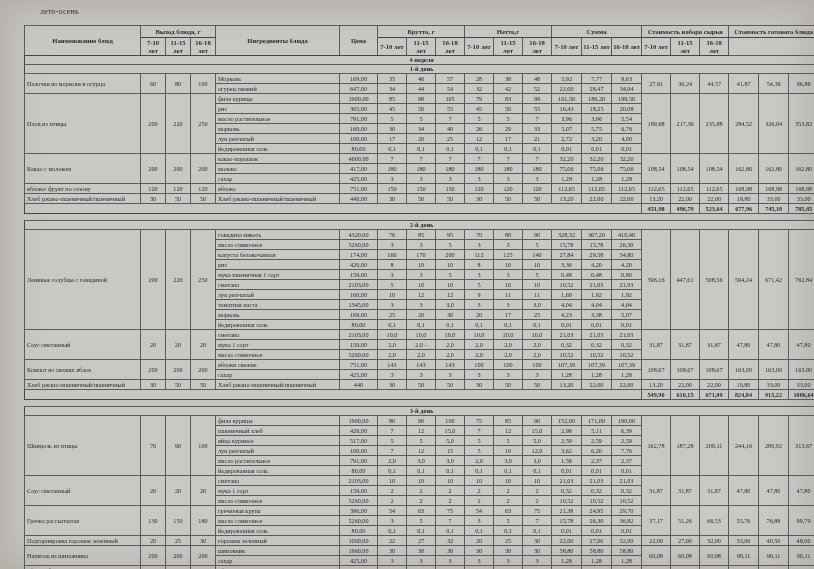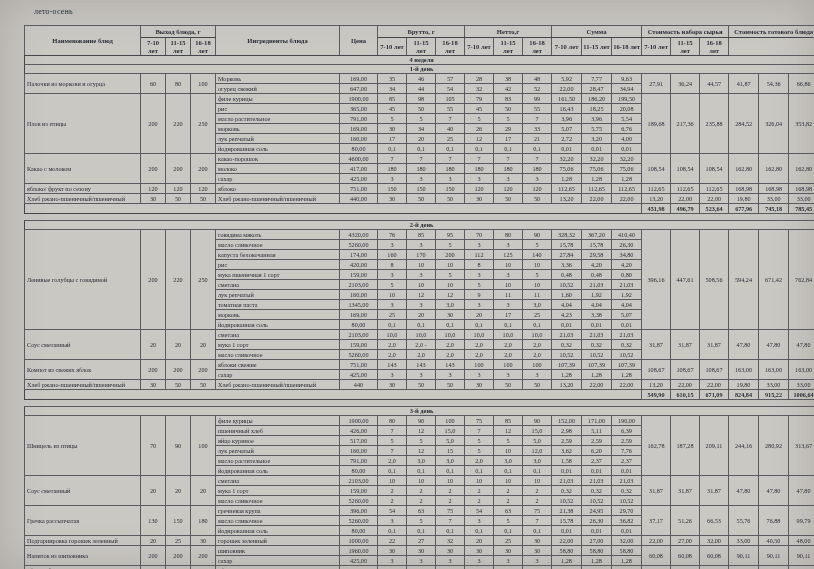--- a/index.html
+++ b/index.html
@@ -1,19 +1,19 @@
 <!DOCTYPE html>
 <html><head>
 <meta charset="utf-8">
 <style>
   html,body{margin:0;padding:0;background:#8f8f8d;}
   .scan{width:814px;height:569px;background:#c7c5c0;position:relative;overflow:hidden;
         font-family:"Liberation Serif","DejaVu Serif",serif;color:#2a2d36;
         box-shadow:inset 0 0 40px rgba(120,115,105,.35);}
-  .doc-title{position:absolute;left:34px;top:7px;font-size:8px;letter-spacing:.2px;}
+  .doc-title{position:absolute;left:40px;top:7px;font-size:8px;letter-spacing:.2px;}
   .tables{position:absolute;left:24px;top:25px;width:789px;}
   table.menu-table{border-collapse:collapse;table-layout:fixed;width:100%;
         border:1.5px solid #45464c;background:rgba(255,255,255,.06);}
   table.menu-table + table.menu-table{margin-top:6px;}
   .menu-table td,.menu-table th{border:1px solid #5a5b61;font-size:6.2px;line-height:1.15;
         text-align:center;vertical-align:middle;padding:0 1px;height:9px;overflow:hidden;
         font-family:inherit;color:#2a2d36;}
   .menu-table th{font-size:6.6px;font-weight:bold;padding:1px 1px;border-bottom:1.3px solid #45464c;}
   .menu-table td.name-cell{text-align:left;padding-left:2px;}
   .menu-table td.ing-cell{text-align:left;padding-left:2px;}

